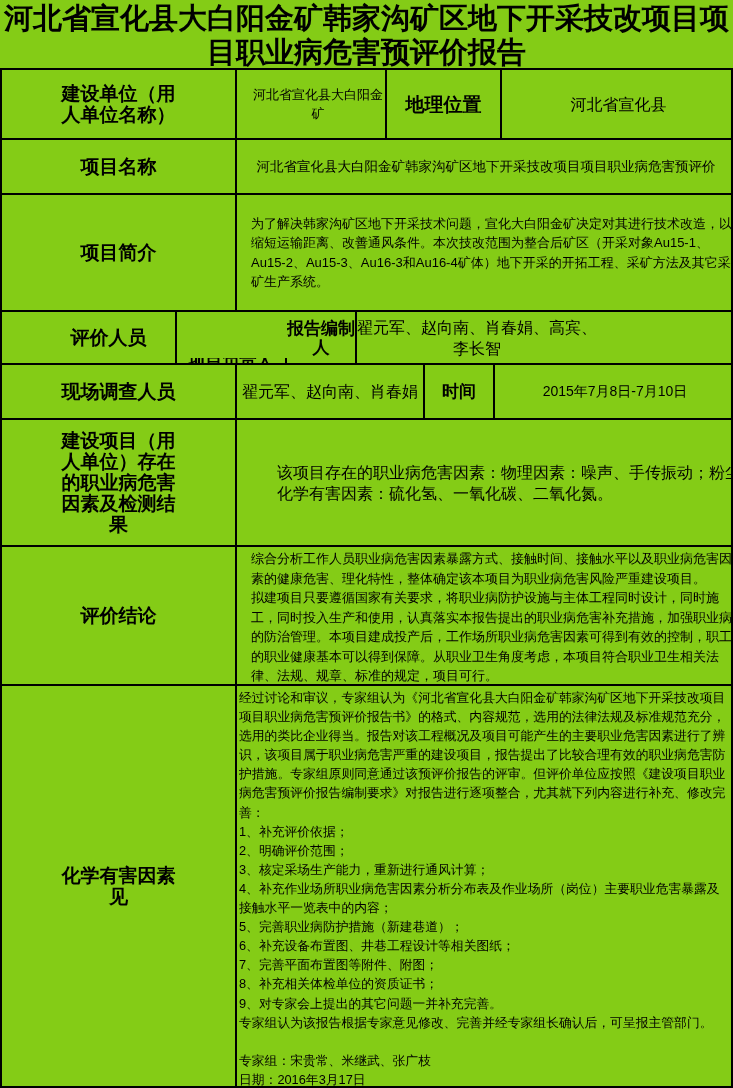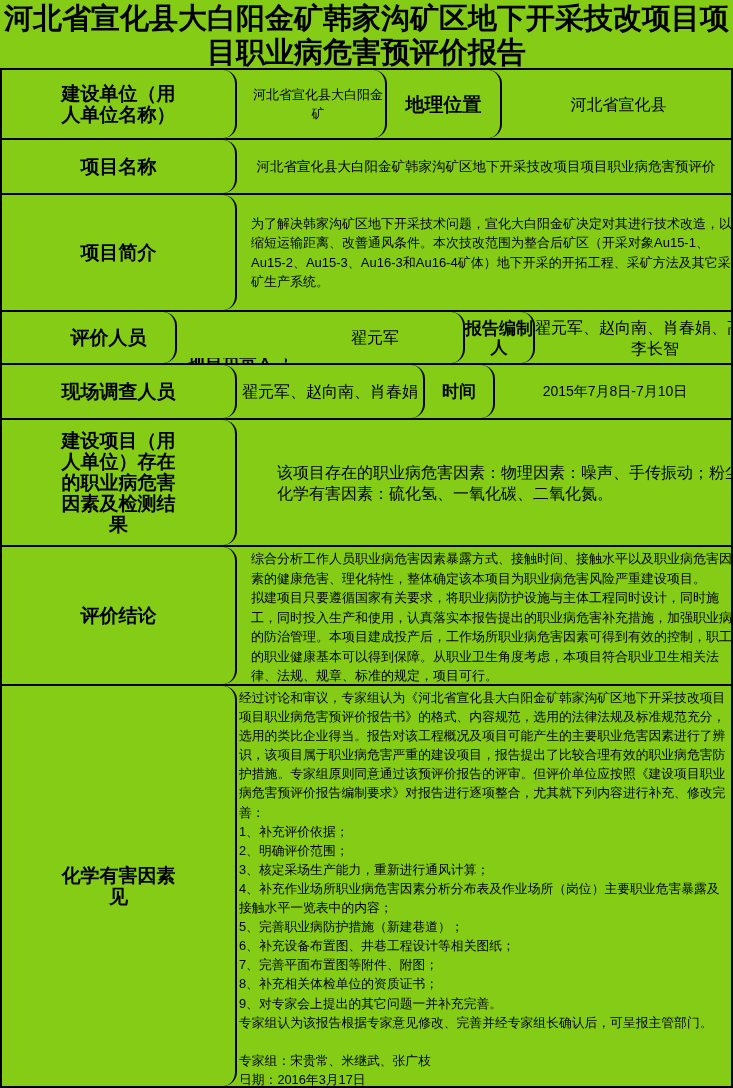--- a/index.html
+++ b/index.html
@@ -33,21 +33,20 @@
   .row { display: flex; width: 100%; border-bottom: 2px solid #000; }
   .row:last-child { border-bottom: none; }
   .cell {
     border-right: 2px solid #000;
     display: flex;
     align-items: center;
     justify-content: center;
     text-align: center;
     white-space: pre-line;
     overflow: hidden;
-    border-radius: 14px;
   }
   .cell:last-child { border-right: none; }
   .lbl { font-weight: bold; font-size: 19px; line-height: 21px; }
   .body-txt {
     text-align: left;
     justify-content: flex-start;
     padding: 2px 3px 2px 2px;
   }
   .top-al { align-items: flex-start; }
   
@@ -102,21 +101,20 @@
     </div>
 
     <div class="row r3">
       <div class="cell lbl w235">项目简介</div>
       <div class="cell fs13 w498 body-txt">为了解决韩家沟矿区地下开采技术问题，宣化大白阳金矿决定对其进行技术改造，以缩短运输距离、改善通风条件。本次技改范围为整合后矿区（开采对象Au15-1、Au15-2、Au15-3、Au16-3和Au16-4矿体）地下开采的开拓工程、采矿方法及其它采矿生产系统。</div>
     </div>
 
     <div class="row r4">
       <div class="cell lbl w135">评价人员</div>
       <div class="cell fs17b w110">项目负责人</div>
-      <div class="cell fs16 w178">翟元军</div>
       <div class="cell fs17b w70">报告编制人</div>
       <div class="cell fs16 w240">翟元军、赵向南、肖春娟、高宾、李长智</div>
     </div>
 
     <div class="row r5">
       <div class="cell lbl w235">现场调查人员</div>
       <div class="cell fs16 w188">翟元军、赵向南、肖春娟</div>
       <div class="cell fs17b w70">时间</div>
       <div class="cell fs14 w240">2015年7月8日-7月10日</div>
     </div>

